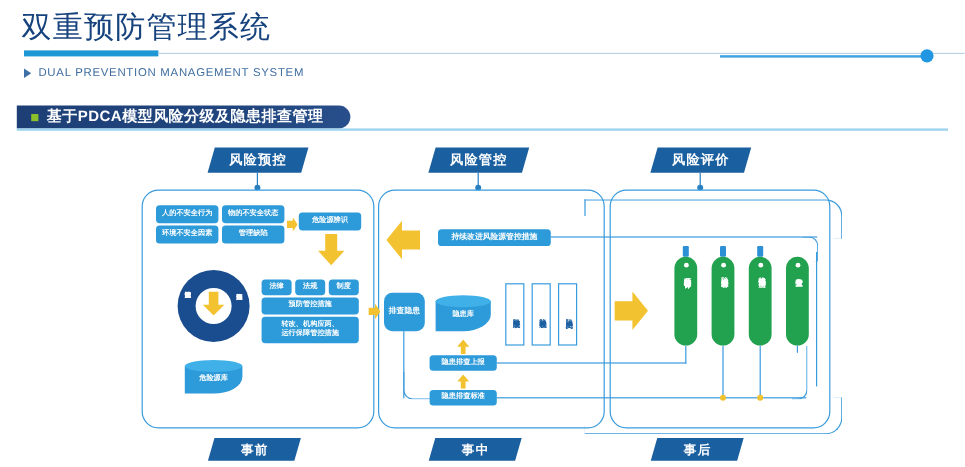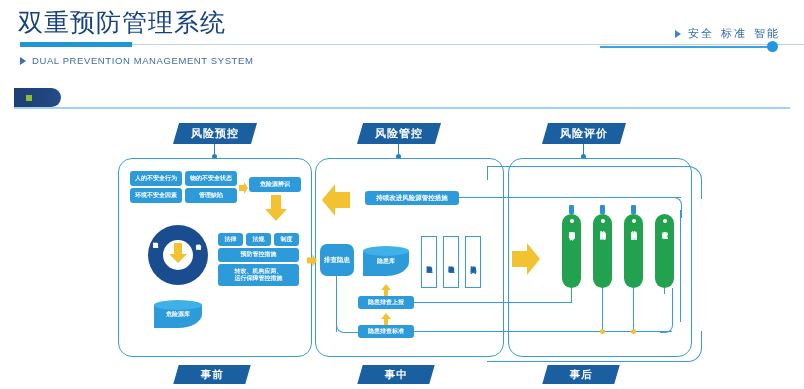--- a/index.html
+++ b/index.html
@@ -143,31 +143,26 @@
 <div id="header">
   <div id="main-title">双重预防管理系统</div>
   <div id="title-rule-thick"></div>
   <div id="title-rule-thin"></div>
 
   <div id="subtitle-wrap">
     <span id="subtitle-caret"></span>
     <span id="subtitle">DUAL PREVENTION MANAGEMENT SYSTEM</span>
   </div>
 
-  <div id="tagline-wrap">
-    <span id="tagline-caret"></span>
-    <span class="tagword">安全</span>
-    <span class="tagword">标准</span>
-    <span class="tagword">智能</span>
-  </div>
   <div id="tag-rule"></div>
   <div id="tag-dot"></div>
 
   <div id="section-bar">
     <span id="section-bullet"></span>
+    <span id="section-title">基于PDCA模型风险分级及隐患排查管理</span>
   </div>
   <div id="section-underline"></div>
 </div>
 
 <div id="stage">
 
   <div class="stage-header" style="left:176px;top:13px;width:78px;">
       <span>风险预控</span>
     </div>
   <div class="stage-header" style="left:360px;top:13px;width:78px;">

